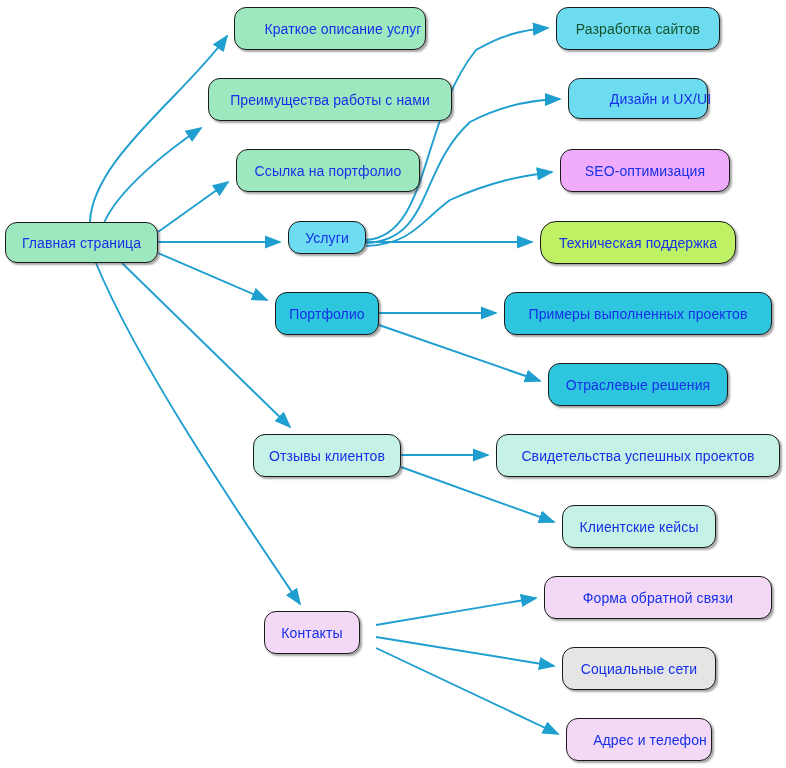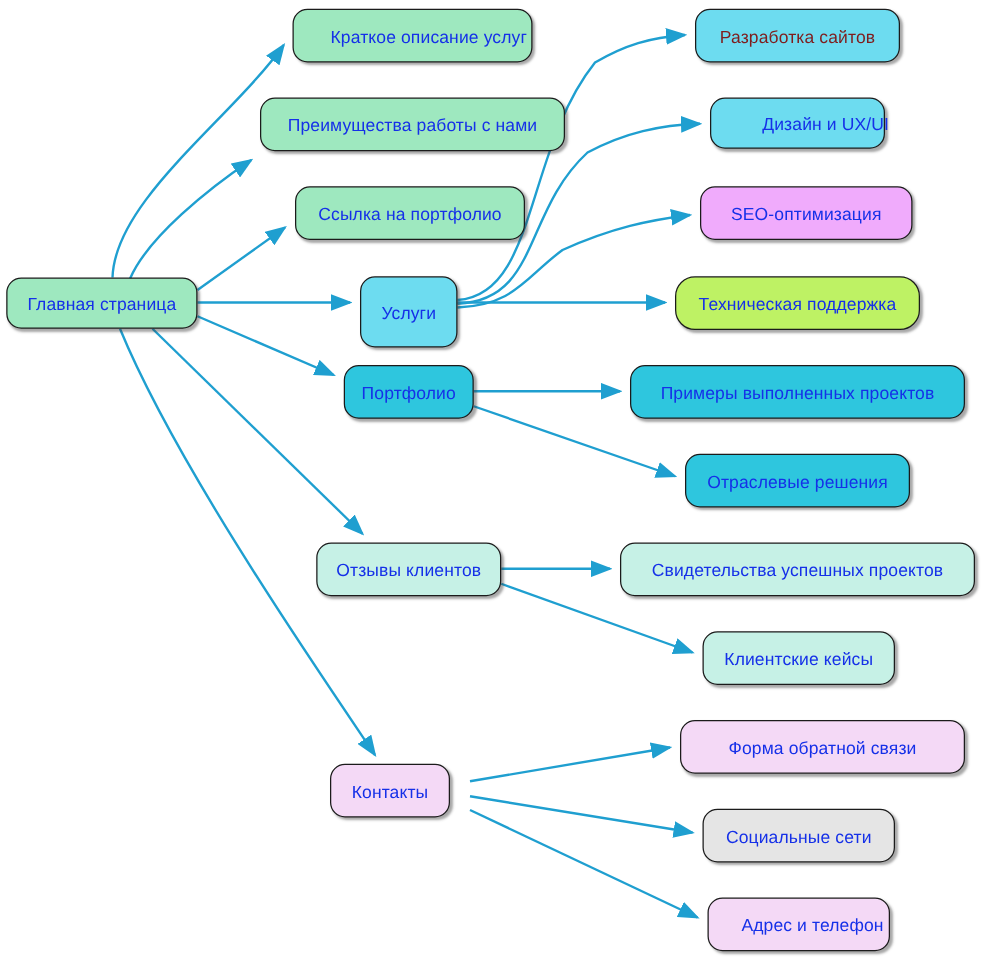--- a/index.html
+++ b/index.html
@@ -86,25 +86,25 @@
       </div>
       <div class="node" style="left: 234px; top: 7px; width: 192px; height: 43px; background: rgb(158, 232, 191); border-color: rgb(27, 27, 27); padding-left: 26px;">
         <span class="node-label" style="color: rgb(21, 48, 232);">Краткое описание услуг</span>
       </div>
       <div class="node" style="left: 208px; top: 78px; width: 244px; height: 43px; background: rgb(158, 232, 191); border-color: rgb(27, 27, 27);">
         <span class="node-label" style="color: rgb(21, 48, 232);">Преимущества работы с нами</span>
       </div>
       <div class="node" style="left: 236px; top: 149px; width: 184px; height: 43px; background: rgb(158, 232, 191); border-color: rgb(27, 27, 27);">
         <span class="node-label" style="color: rgb(21, 48, 232);">Ссылка на портфолио</span>
       </div>
-      <div class="node" style="left: 288px; top: 221px; width: 78px; height: 57px; background: rgb(109, 220, 240); border-color: rgb(27, 27, 27);">
+      <div class="node" style="left: 288px; top: 221px; width: 78px; height: 33px; background: rgb(109, 220, 240); border-color: rgb(27, 27, 27);">
         <span class="node-label" style="color: rgb(21, 48, 232);">Услуги</span>
       </div>
       <div class="node" style="left: 556px; top: 7px; width: 164px; height: 43px; background: rgb(109, 220, 240); border-color: rgb(27, 27, 27);">
-        <span class="node-label" style="color: #7f1d1d;">Разработка сайтов</span>
+        <span class="node-label" style="color: #14532d;">Разработка сайтов</span>
       </div>
       <div class="node" style="left: 568px; top: 78px; width: 140px; height: 41px; background: rgb(109, 220, 240); border-color: rgb(27, 27, 27); padding-left: 45px;">
         <span class="node-label" style="color: rgb(21, 48, 232);">Дизайн и UX/UI</span>
       </div>
       <div class="node" style="left: 560px; top: 149px; width: 170px; height: 43px; background: #f0abfc; border-color: rgb(27, 27, 27);">
         <span class="node-label" style="color: rgb(21, 48, 232);">SEO-оптимизация</span>
       </div>
       <div class="node" style="left: 540px; top: 221px; width: 196px; height: 43px; background: #bef264; border-color: rgb(27, 27, 27); border-radius: 16px;">
         <span class="node-label" style="color: rgb(21, 48, 232);">Техническая поддержка</span>
       </div>

